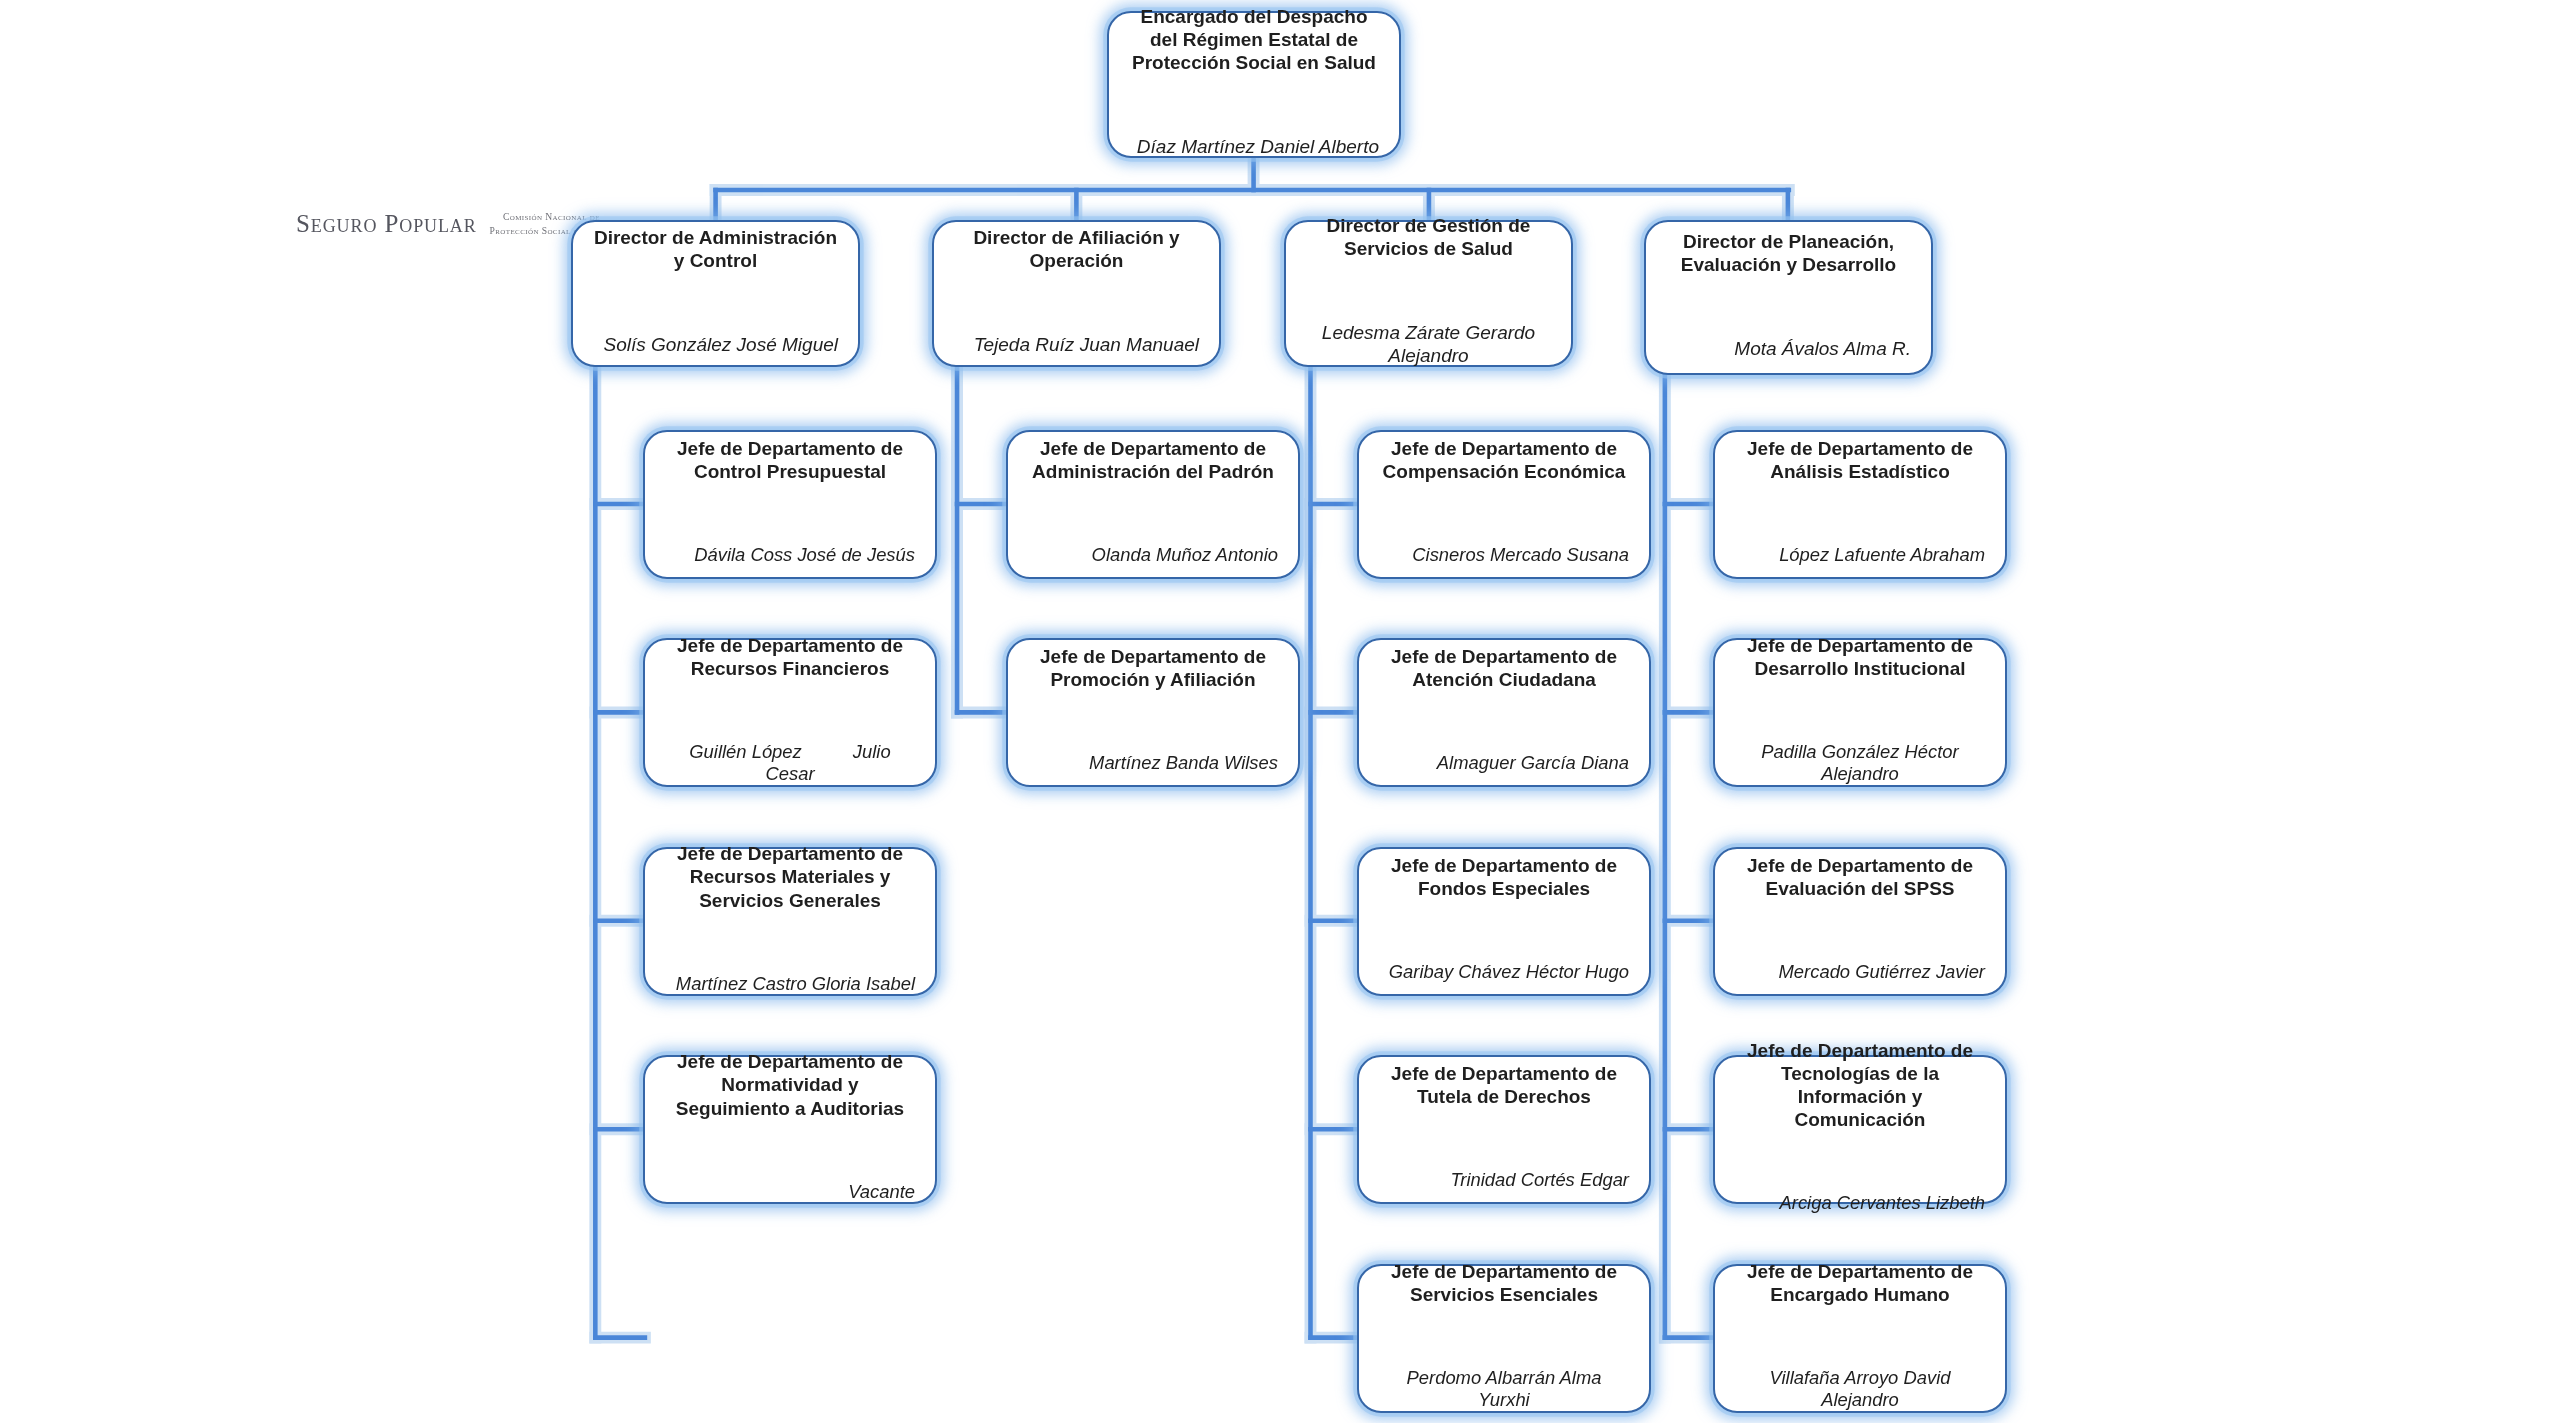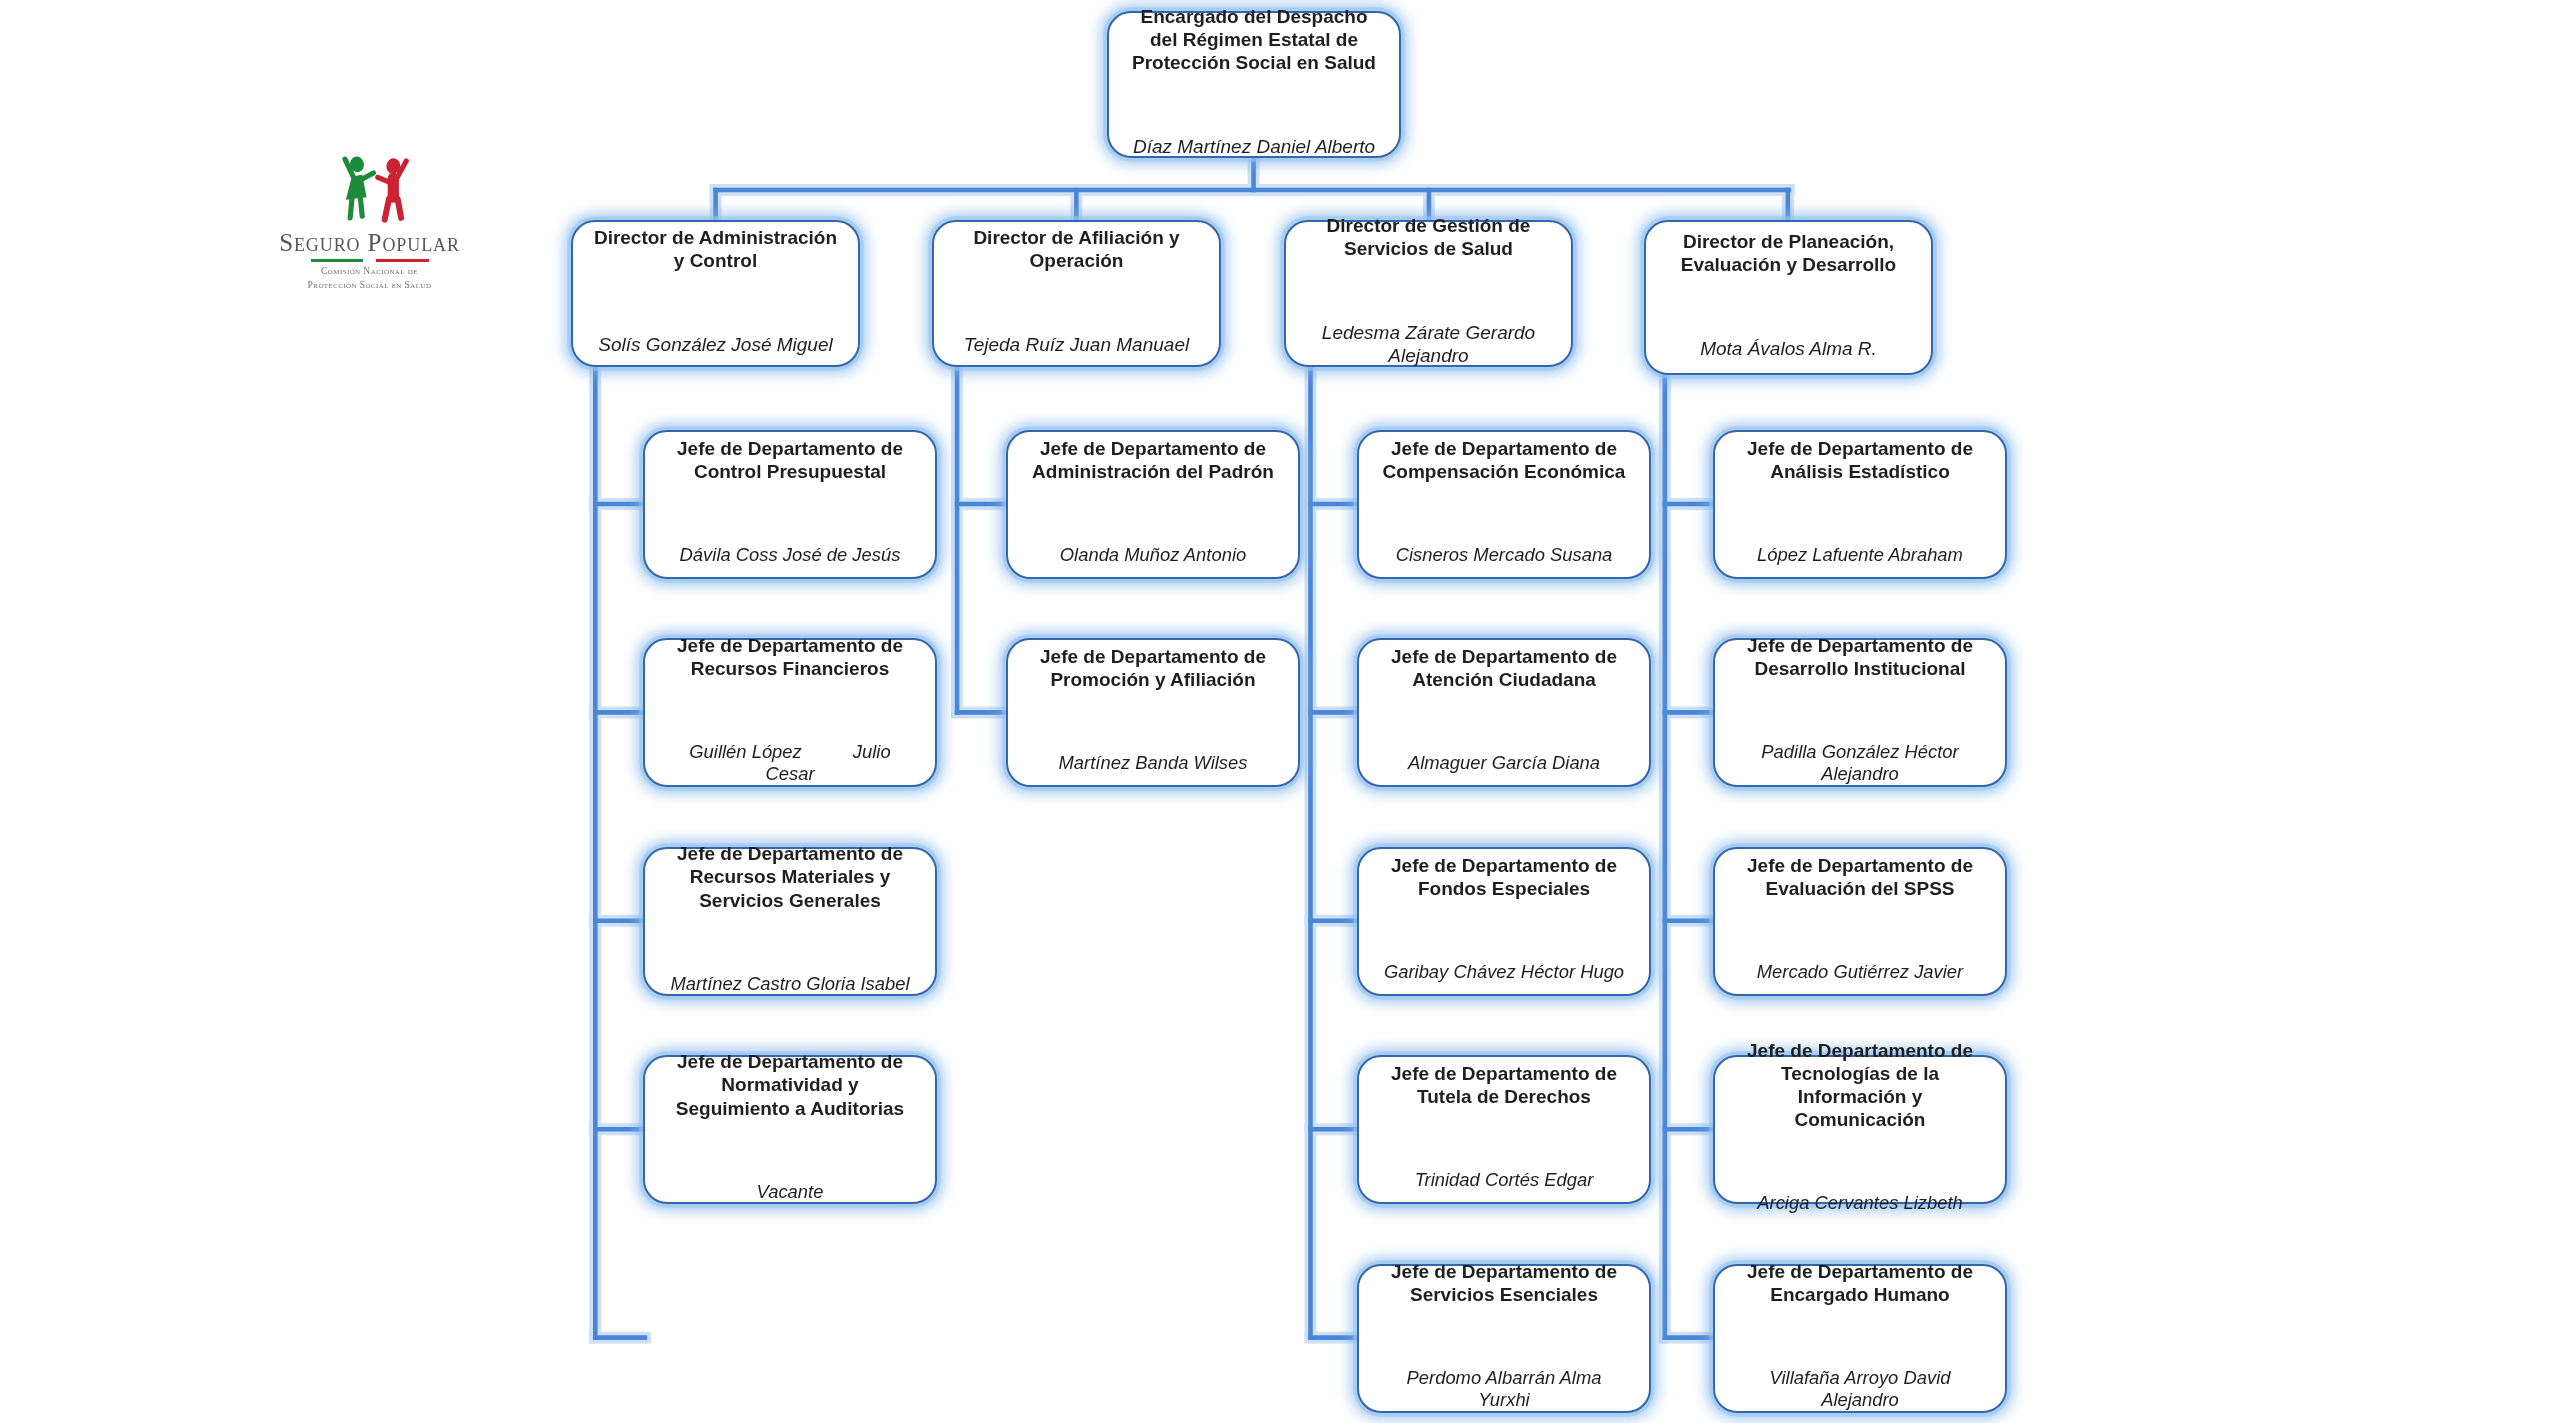--- a/index.html
+++ b/index.html
@@ -14,33 +14,33 @@
   #connectors{position:absolute;left:0;top:0;width:2576px;height:1423px;}
   .node{
     position:absolute;
     background:#ffffff;
     border:2.8px solid #3566a8;
     border-radius:24px;
     box-shadow:0 0 0 3.7px rgba(152,196,240,0.55), 0 0 13px 6.4px rgba(125,178,235,0.65);
     display:flex;
     flex-direction:column;
     justify-content:center;
-    align-items:center;
+    align-items:flex-end;
     text-align:center;
     padding:9.2px 20px 14.7px 20px;
     box-sizing:border-box;
     gap:36px;
   }
   .node .t{font-weight:bold;font-size:19px;line-height:1.22;}
   .node .n{font-size:18.4px;line-height:1.22;margin-top:25px;font-style:italic;}
   .root .t, .root .n, .dir .t, .dir .n{font-size:19px;}
   
   #logo{
     position:absolute;left:296px;top:154px;width:147px;height:138px;
-    display:flex;flex-direction:column;align-items:center;
+    display:flex;flex-direction:row;align-items:center;
   }
   #logo .brand{
     font-family:"Liberation Serif", serif;
     font-variant:small-caps;
     font-size:25px;
     letter-spacing:0.9px;
     color:#55565f;
     line-height:1;
     margin-top:1.8px;
     white-space:nowrap;

